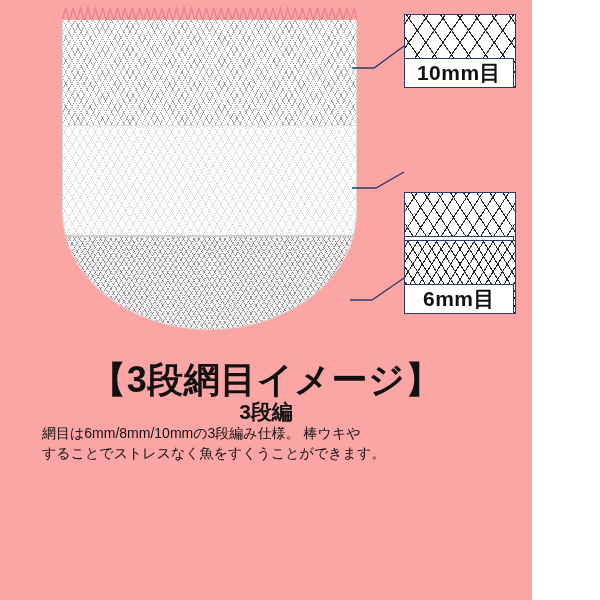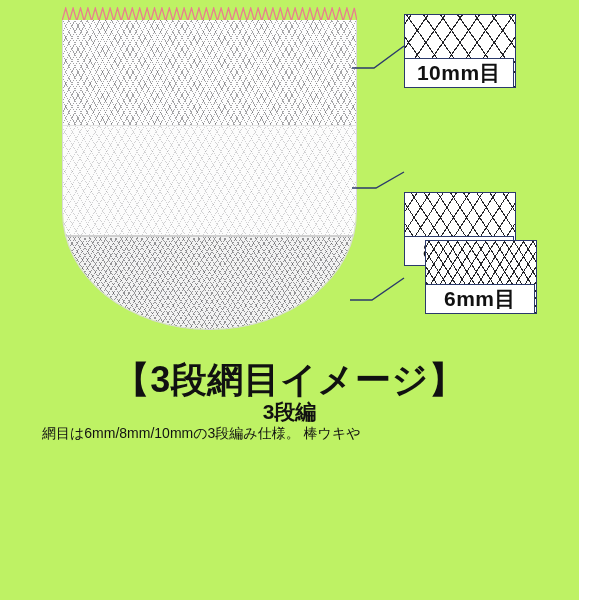--- a/index.html
+++ b/index.html
@@ -4,24 +4,23 @@
 <style>
   html, body {
     margin: 0;
     padding: 0;
     background: #ffffff;
   }
   #page {
     position: relative;
     width: 532px;
     height: 600px;
-    background: #bef264;
+    background: #fca5a5;
     font-family: "Liberation Sans", sans-serif;
     overflow: hidden;
-    padding-left: 47px;
   }
 
   
   .net-body {
     position: absolute;
     left: 62px;
     top: 20px;
     width: 295px;
     height: 310px;
   }
@@ -211,24 +210,25 @@
   <div class="swatch" style="left:404px; top:14px;">
     <div class="swatch-mesh mesh-10"></div>
     <div class="swatch-label">10mm目</div>
   </div>
 
   <div class="swatch" style="left:404px; top:152px;margin-top:40px;">
     <div class="swatch-mesh mesh-8"></div>
     <div class="swatch-label">8mm目</div>
   </div>
 
-  <div class="swatch" style="left:425px; top:240px;">
+  <div class="swatch" style="left:404px; top:240px;">
     <div class="swatch-mesh mesh-6"></div>
     <div class="swatch-label">6mm目</div>
   </div>
 
   <div class="headline">【3段網目イメージ】</div>
   <div class="subhead">3段編</div>
   <div class="body-copy">
     <div>網目は6mm/8mm/10mmの3段編み仕様。 棒ウキや</div>
+    <div>することでストレスなく魚をすくうことができます。</div>
   </div>
 
 </div>
 
 </body></html>

